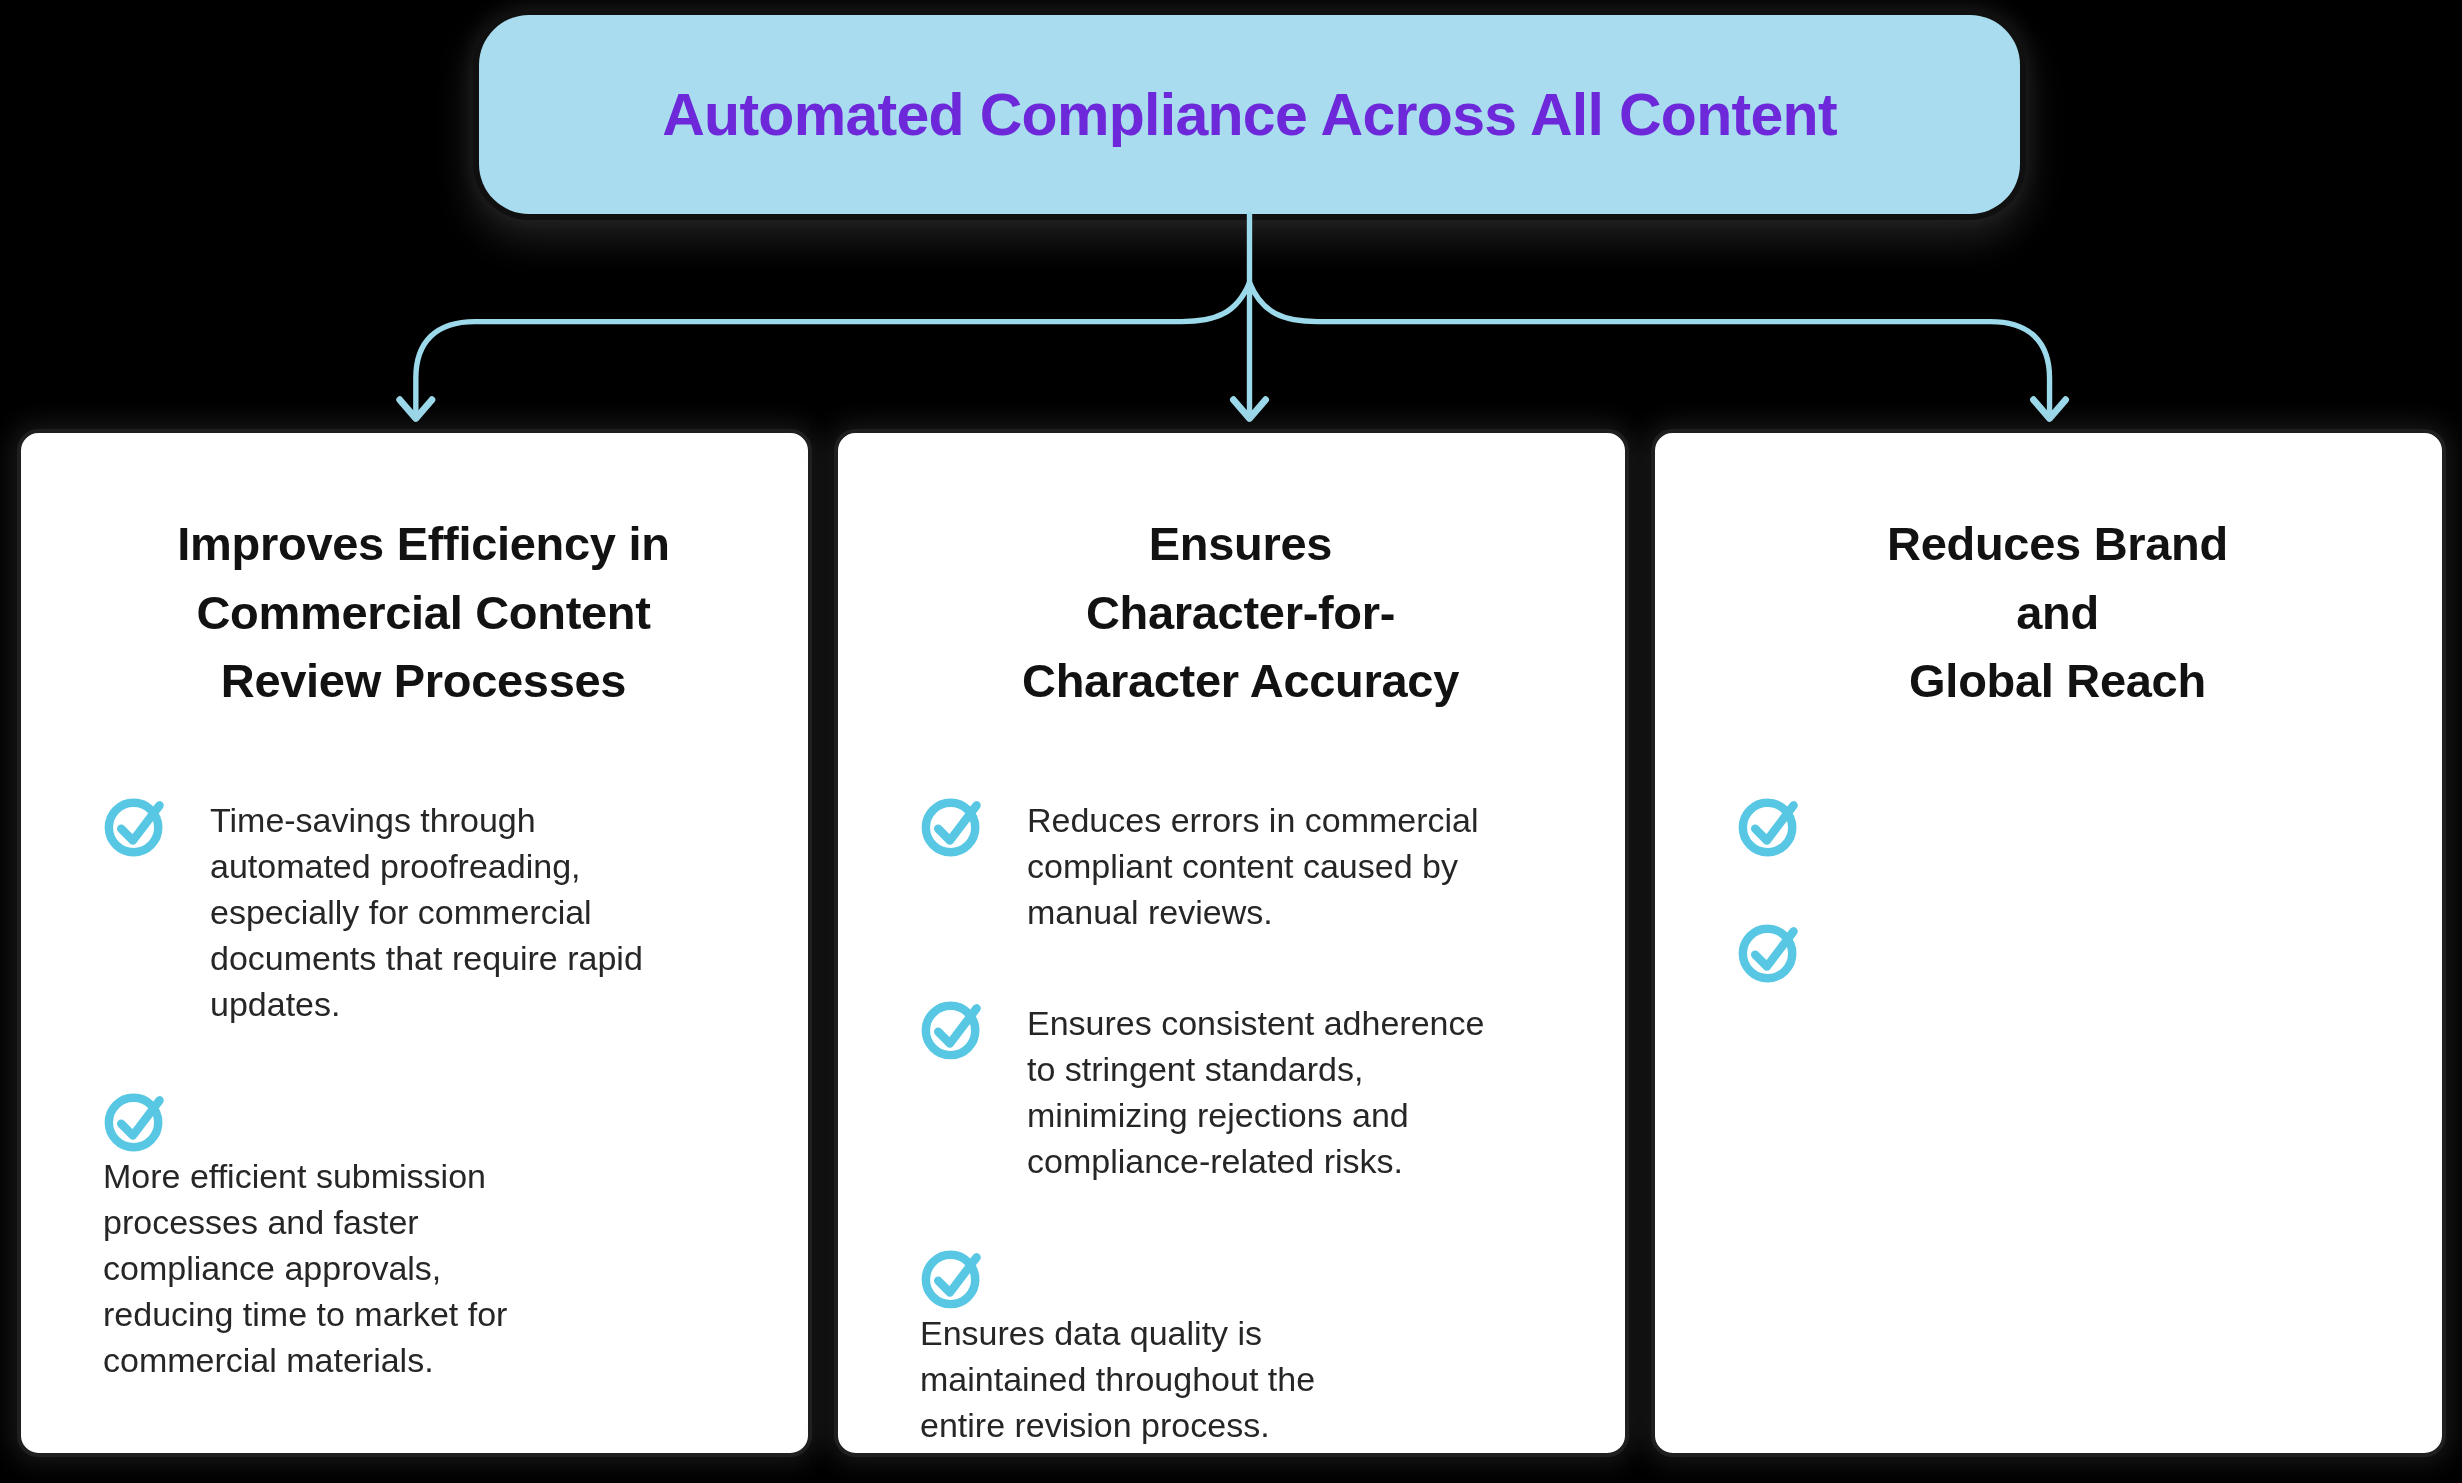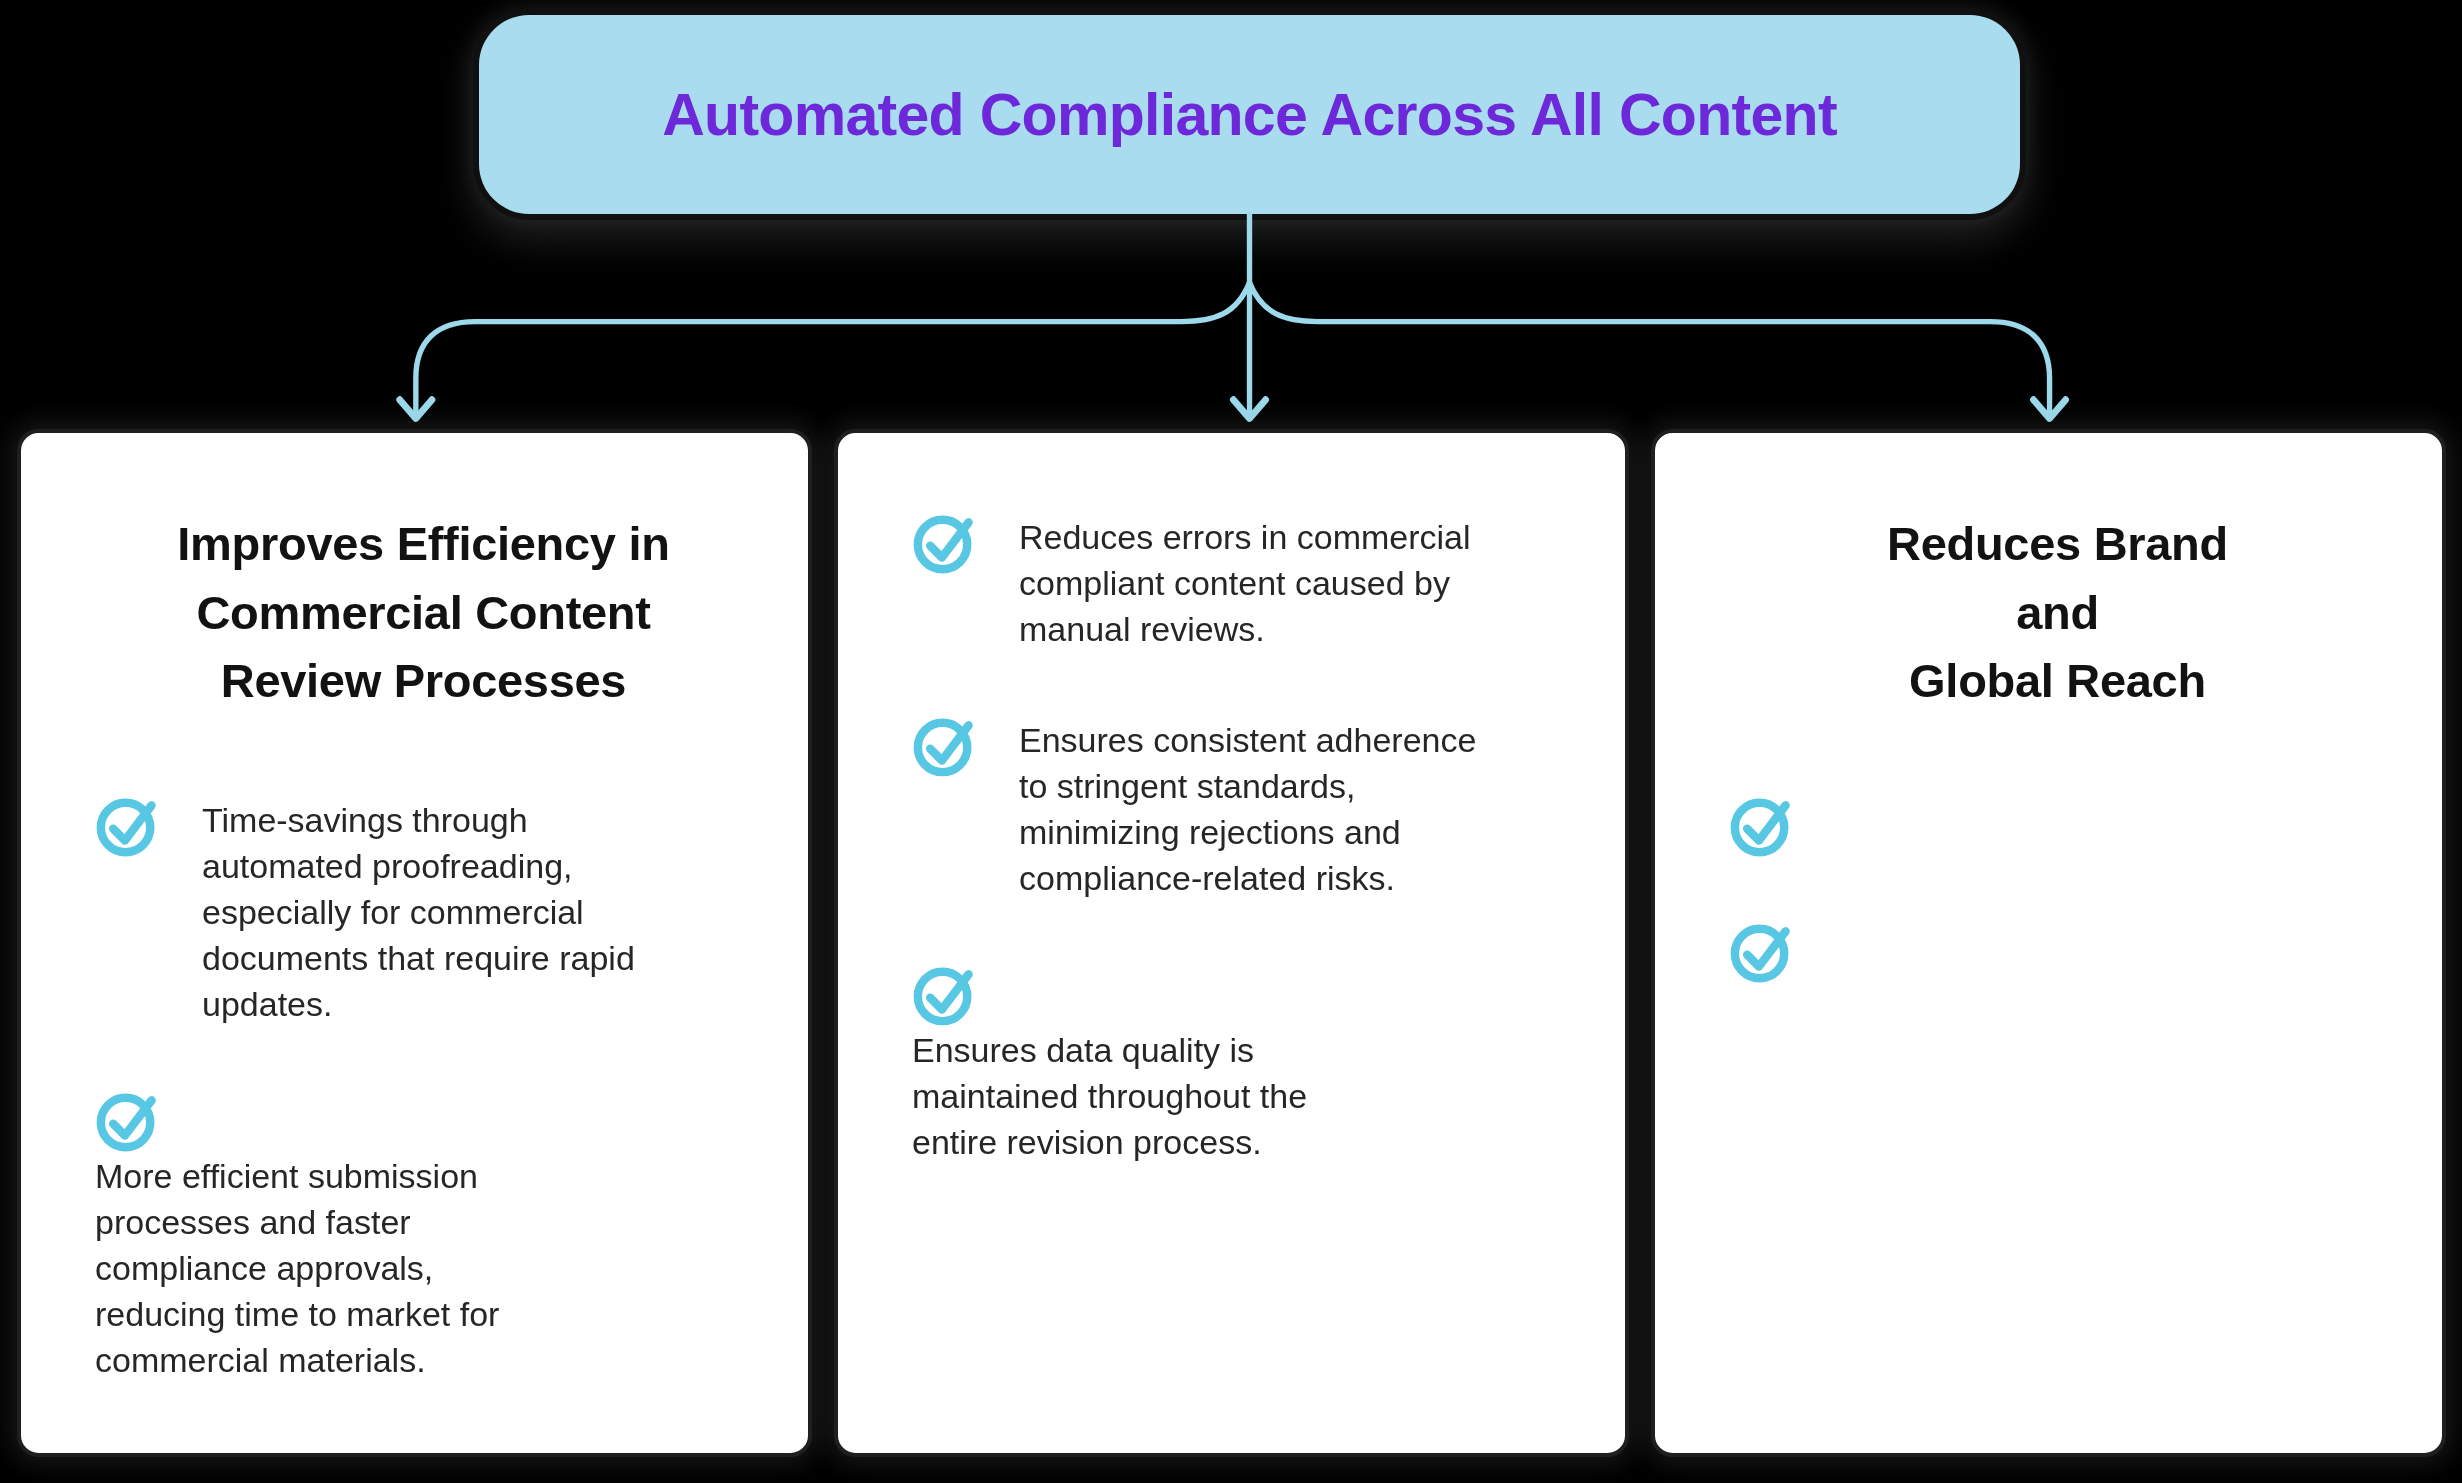--- a/index.html
+++ b/index.html
@@ -38,21 +38,21 @@
     flex:1 1 0;height:1028px;box-sizing:border-box;
     background:#fff;border:4px solid #1f1f1f;border-radius:21.5px;
     box-shadow:0 0 25.6px 5.4px rgba(150,150,150,.17);
     padding:77px 52px 54px 70px;
   }
   .card-heading{
     margin:0 0 81px 0;
     font-size:47px;line-height:1.46;font-weight:600;color:#121212;
     text-align:center;white-space:pre-line;letter-spacing:-0.3px;
   }
-  ul.bullets{list-style:none;margin:4px;padding:0;}
+  ul.bullets{list-style:none;margin:12px;padding:0;}
   li.bullet{display:flex;align-items:flex-start;margin-bottom:65px;}
   li.bullet:last-child{margin-bottom:0;flex-direction:column;}
   .icon{width:65px;height:65px;flex:0 0 65px;margin-right:42px;margin-top:-4px;}
   .icon svg{width:65px;height:65px;display:block;}
   .icon circle{fill:none;stroke:var(--accent,#57c7e3);stroke-width:13;}
   .icon path{fill:none;stroke:var(--accent,#57c7e3);stroke-width:13;stroke-linecap:round;stroke-linejoin:round;}
   .bullet-text{
     font-size:34px;line-height:46px;color:#262626;max-width:471px;
   }
 </style>
@@ -100,20 +100,23 @@
         <circle cx="47" cy="53" r="38"></circle>
         <path d="M28 55 L46 73 L87 19"></path>
       </svg>
     </span>
     <span class="bullet-text">More efficient submission processes and faster compliance approvals, reducing time to market for commercial materials.</span>
   </li>
 </ul>
   </section>
 
   <section class="card">
+    <h2 class="card-heading">Ensures
+Character-for-
+Character Accuracy</h2>
     <ul class="bullets">
   <li class="bullet">
     <span class="icon">
       <svg viewBox="0 0 100 100" aria-hidden="true">
         <circle cx="47" cy="53" r="38"></circle>
         <path d="M28 55 L46 73 L87 19"></path>
       </svg>
     </span>
     <span class="bullet-text">Reduces errors in commercial compliant content caused by manual reviews.</span>
   </li>

